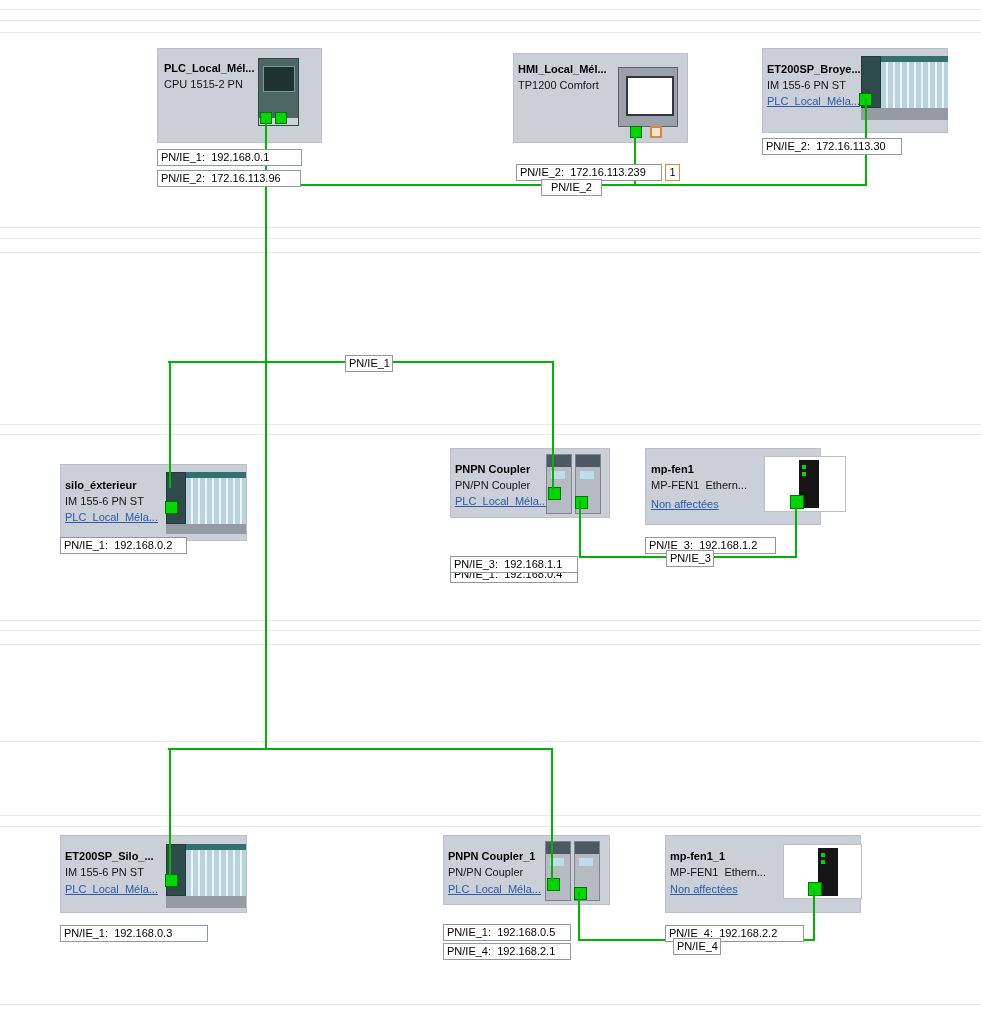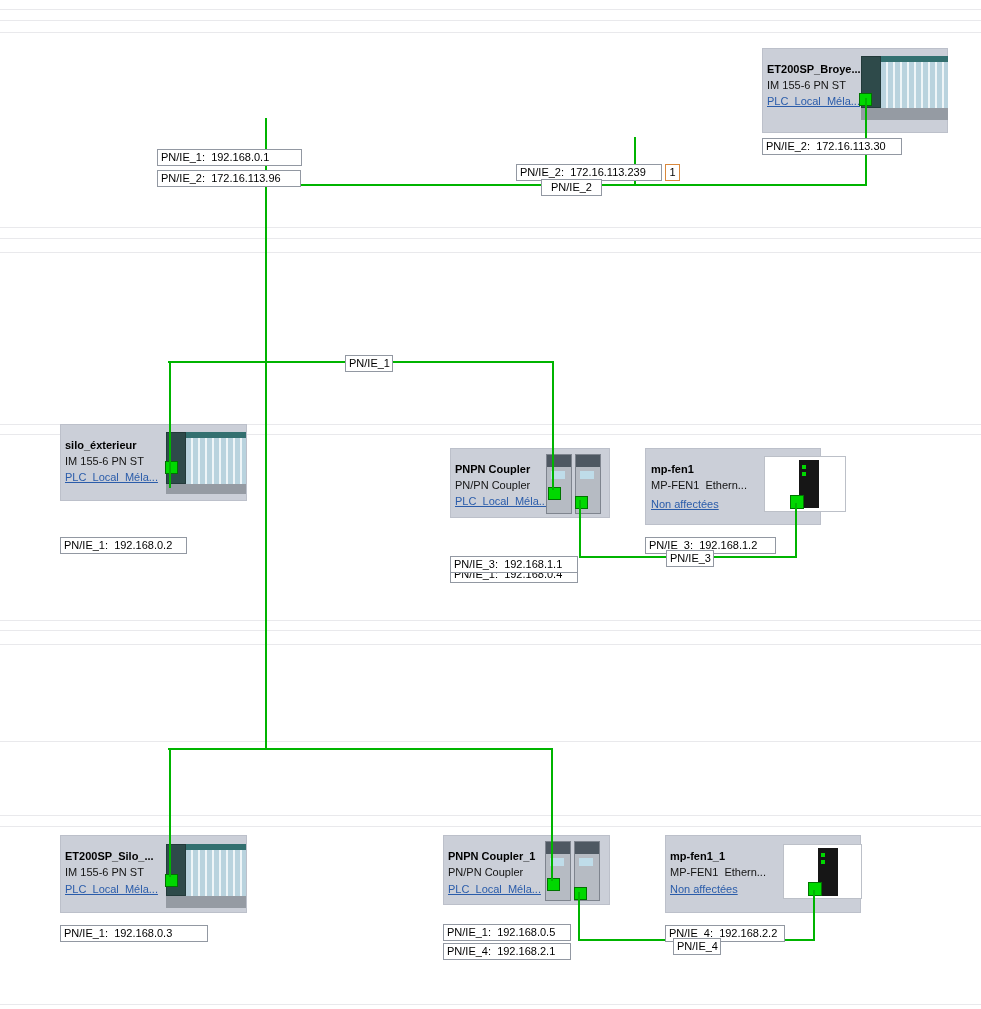--- a/index.html
+++ b/index.html
@@ -57,35 +57,54 @@
   <div class="bgline" style="top:424px"></div>
   <div class="bgline" style="top:434px"></div>
   <div class="bgline" style="top:620px"></div>
   <div class="bgline" style="top:630px"></div>
   <div class="bgline" style="top:644px"></div>
   <div class="bgline" style="top:741px"></div>
   <div class="bgline" style="top:815px"></div>
   <div class="bgline" style="top:826px"></div>
   <div class="bgline" style="top:1004px"></div>
 
-
+  <div class="station" style="left:157px;top:48px;width:165px;height:95px">
+    <div class="dev-title" style="left:6px;top:13px">PLC_Local_Mél...</div>
+    <div class="dev-type" style="left:6px;top:29px">CPU 1515-2 PN</div>
+    <div class="img cpu" style="left:100px;top:9px;width:41px;height:68px">
+      <div class="cpu-screen"></div>
+      <div class="cpu-foot"></div>
+    </div>
+    <div class="port" style="left:102px;top:63px"></div>
+    <div class="port" style="left:117px;top:63px"></div>
+  </div>
+
+  <div class="station" style="left:513px;top:53px;width:175px;height:90px">
+    <div class="dev-title" style="left:4px;top:9px">HMI_Local_Mél...</div>
+    <div class="dev-type" style="left:4px;top:25px">TP1200 Comfort</div>
+    <div class="img hmi-bezel" style="left:104px;top:13px;width:60px;height:60px">
+      <div class="hmi-screen"></div>
+    </div>
+    <div class="port" style="left:116px;top:72px"></div>
+    <div class="port orange" style="left:136px;top:72px"></div>
+  </div>
 
   <div class="station" style="left:762px;top:48px;width:186px;height:85px">
     <div class="dev-title" style="left:4px;top:14px">ET200SP_Broye...</div>
     <div class="dev-type" style="left:4px;top:30px">IM 155-6 PN ST</div>
     <div class="dev-link" style="left:4px;top:46px">PLC_Local_Méla...</div>
     <div class="img" style="left:98px;top:7px;width:87px;height:64px">
       <div class="et-base"></div>
       <div class="et-im"></div>
       <div class="et-cards"></div>
     </div>
     <div class="port lg" style="left:96px;top:44px"></div>
   </div>
 
-  <div class="station" style="left:60px;top:424px;width:187px;height:77px">
+  <div class="station" style="left:60px;top:464px;width:187px;height:77px">
     <div class="dev-title" style="left:4px;top:14px">silo_éxterieur</div>
     <div class="dev-type" style="left:4px;top:30px">IM 155-6 PN ST</div>
     <div class="dev-link" style="left:4px;top:46px">PLC_Local_Méla...</div>
     <div class="img" style="left:105px;top:7px;width:80px;height:62px">
       <div class="et-base"></div>
       <div class="et-im"></div>
       <div class="et-cards"></div>
     </div>
     <div class="port lg" style="left:104px;top:36px"></div>
   </div>
@@ -186,20 +205,20 @@
   <div class="addr" style="left:516px;top:164px;width:146px">PN/IE_2:  172.16.113.239</div>
   <div class="addr badge" style="left:665px;top:164px;width:15px">1</div>
   <div class="addr" style="left:762px;top:138px;width:140px">PN/IE_2:  172.16.113.30</div>
   <div class="addr" style="left:60px;top:537px;width:127px">PN/IE_1:  192.168.0.2</div>
   <div class="addr" style="left:450px;top:566px;width:128px">PN/IE_1:  192.168.0.4</div>
   <div class="addr" style="left:450px;top:556px;width:128px">PN/IE_3:  192.168.1.1</div>
   <div class="addr" style="left:645px;top:537px;width:131px">PN/IE_3:  192.168.1.2</div>
   <div class="addr" style="left:60px;top:925px;width:148px">PN/IE_1:  192.168.0.3</div>
   <div class="addr" style="left:443px;top:924px;width:128px">PN/IE_1:  192.168.0.5</div>
   <div class="addr" style="left:443px;top:943px;width:128px">PN/IE_4:  192.168.2.1</div>
-  <div class="addr" style="left:665px;top:925px;width:120px">PN/IE_4:  192.168.2.2</div>
+  <div class="addr" style="left:665px;top:925px;width:139px">PN/IE_4:  192.168.2.2</div>
 
   <div class="nlabel" style="left:541px;top:179px;width:61px">PN/IE_2</div>
   <div class="nlabel" style="left:345px;top:355px;width:48px">PN/IE_1</div>
   <div class="nlabel" style="left:666px;top:550px;width:48px">PN/IE_3</div>
   <div class="nlabel" style="left:673px;top:938px;width:48px">PN/IE_4</div>
 
 </div>
 
 </body></html>

